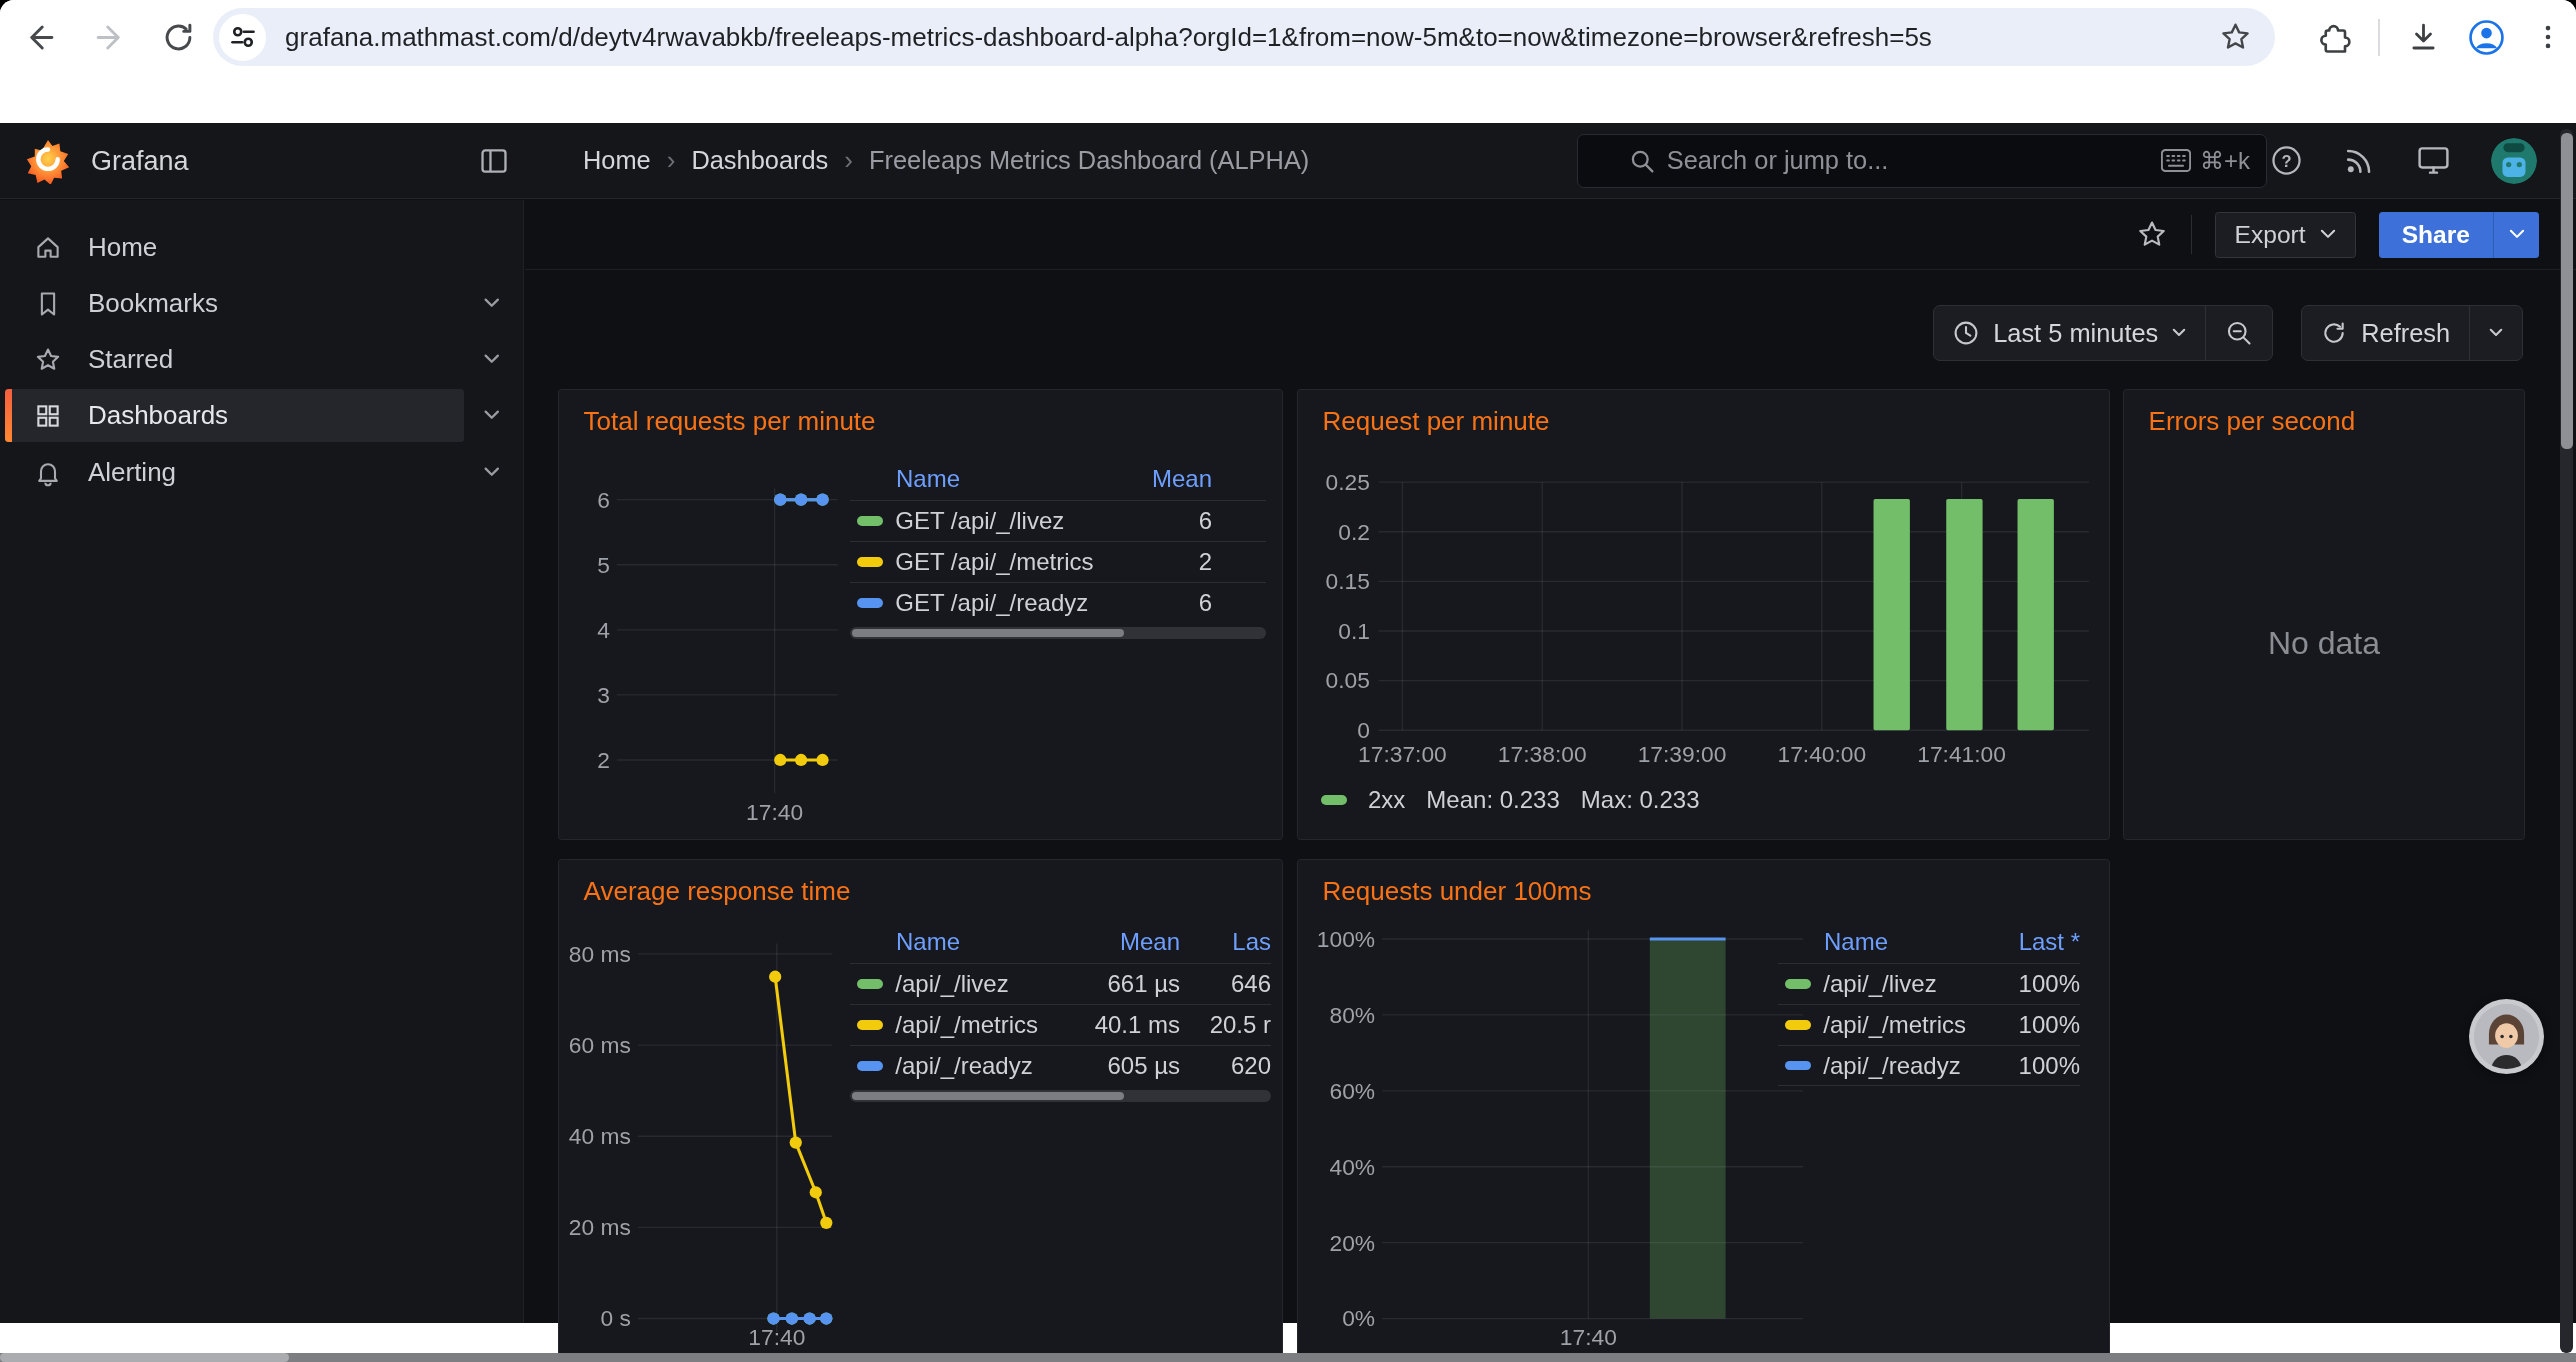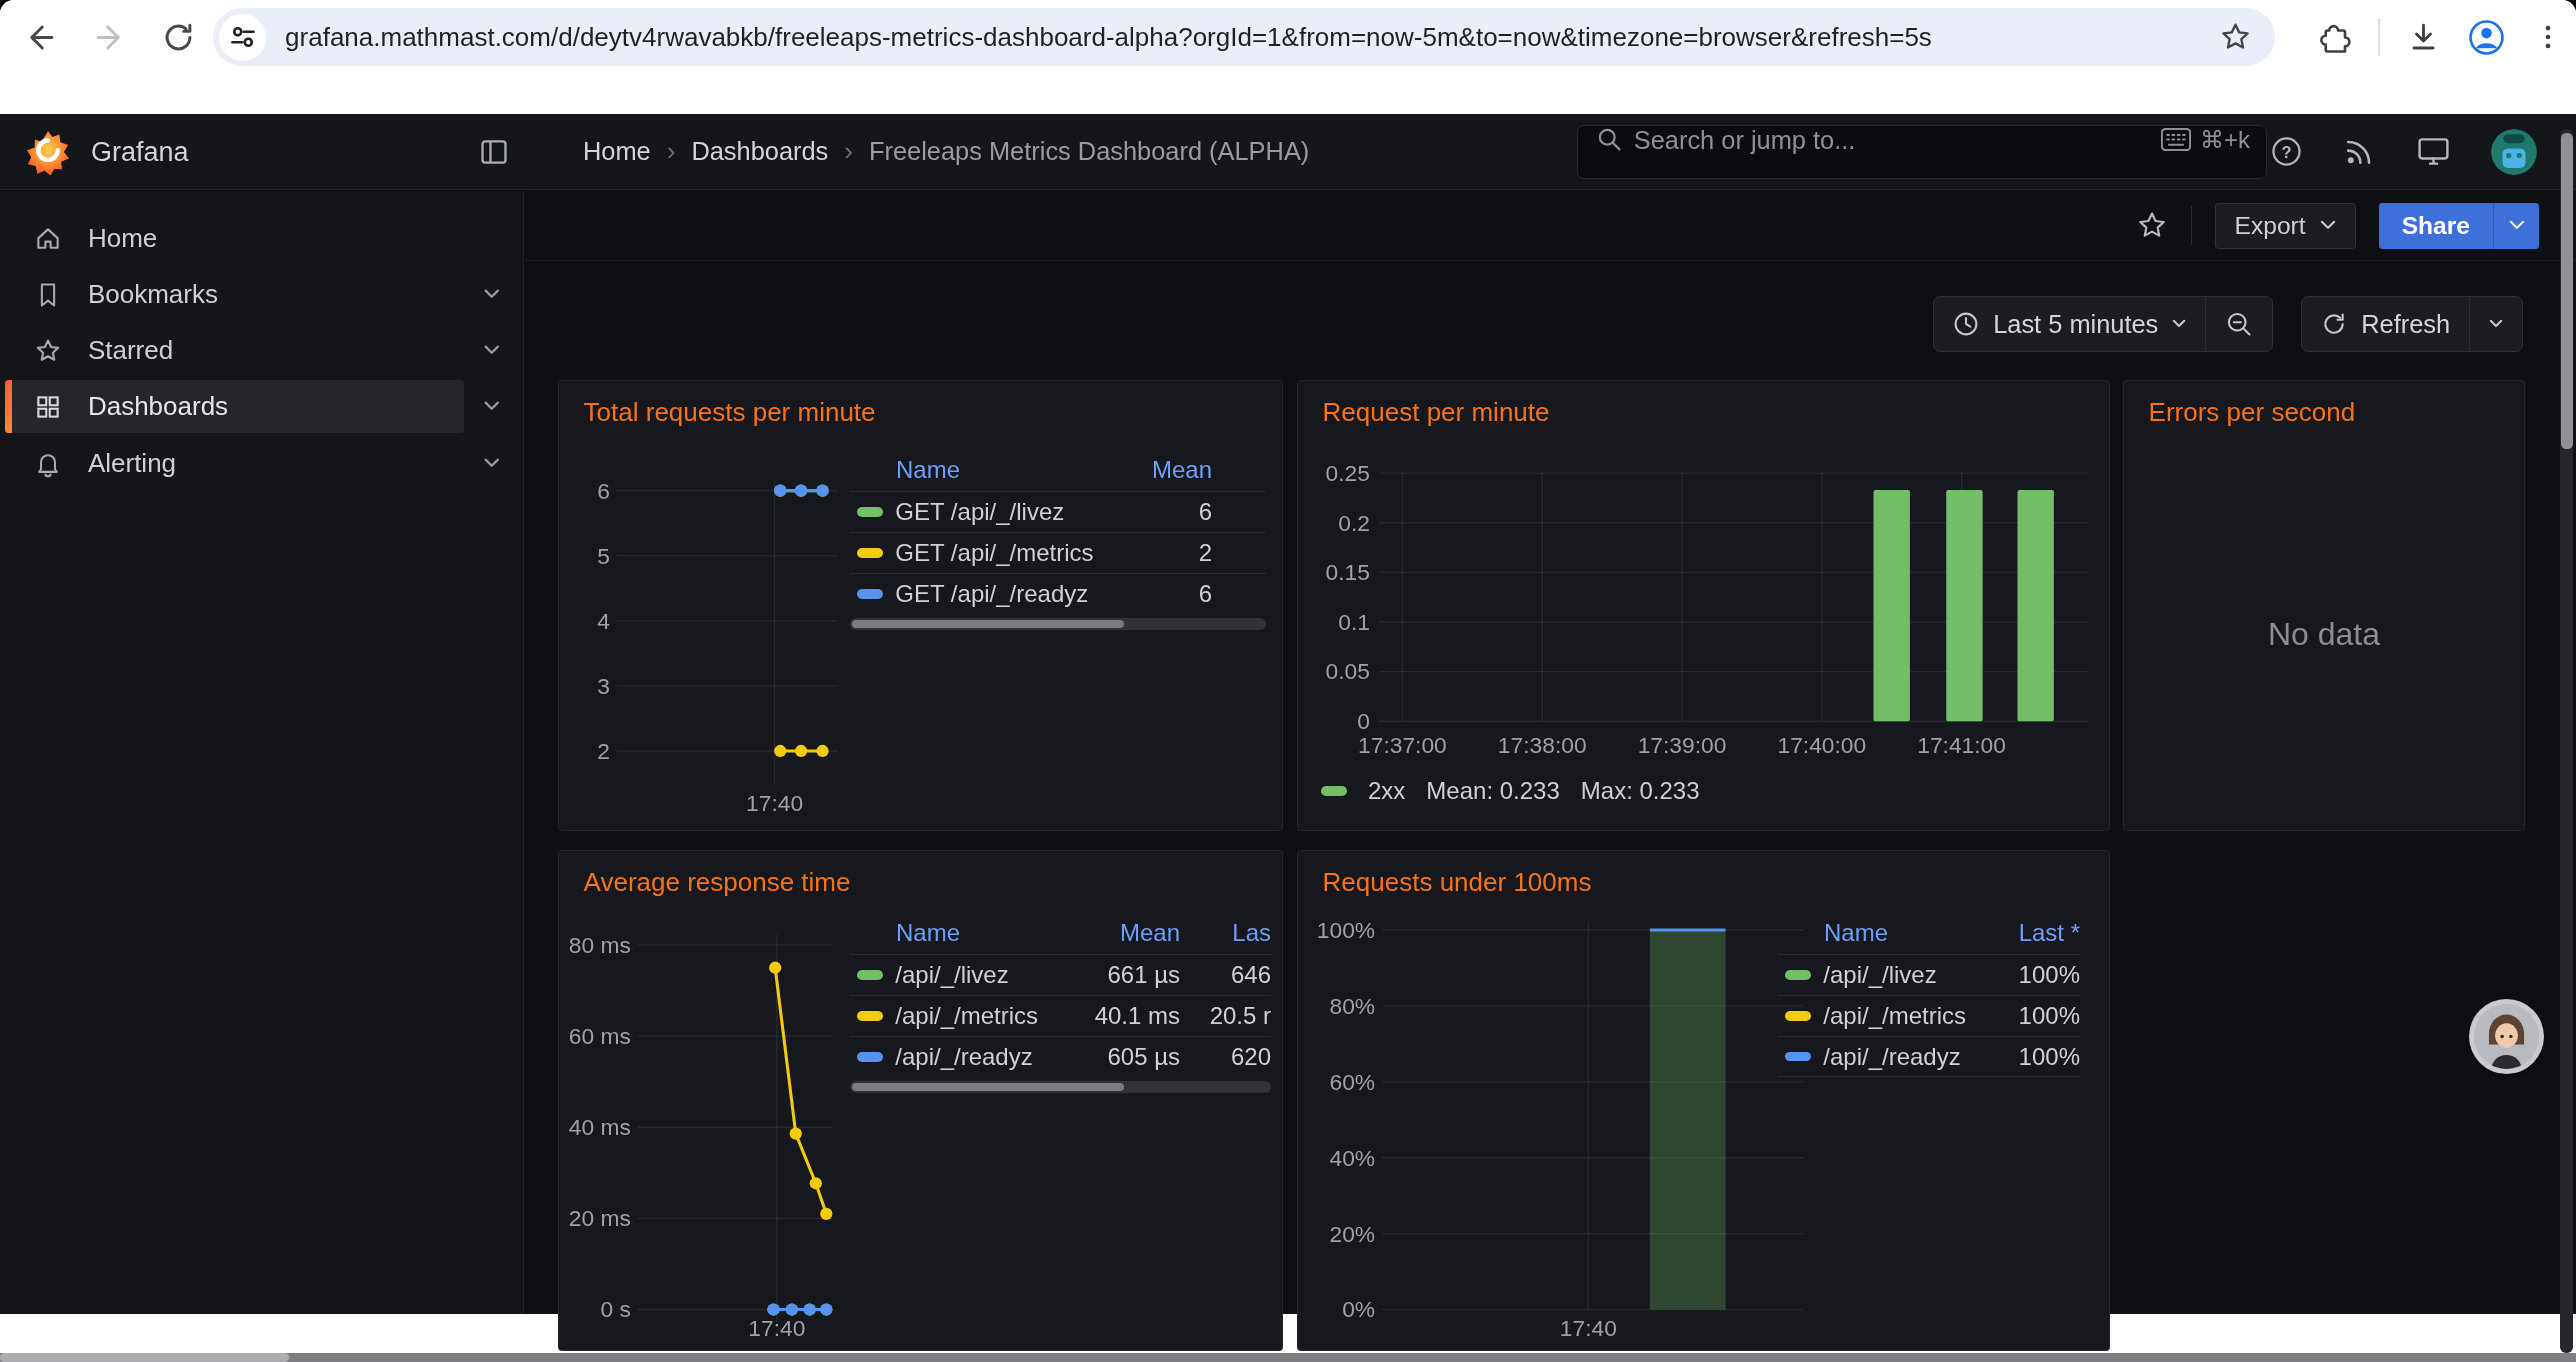--- a/index.html
+++ b/index.html
@@ -14,30 +14,30 @@
   .tune-circle { width:47px; height:47px; background:#fff; border-radius:50%; margin-left:6.1px; display:flex; align-items:center; justify-content:center; flex:none; }
   .url-text { margin-left:19px; font-size:26px; color:#1f2125; white-space:nowrap; overflow:hidden; flex:1; }
   .pill-star { margin-right:23px; flex:none; }
   .tb-icons { position:absolute; right:12.3px; top:0; height:74px; display:flex; align-items:center; gap:26px; }
   .tb-sep { width:1.8px; height:37px; background:#dadce0; }
   .bookmarks { position:absolute; left:0; top:74px; width:100%; height:53px; background:#ffffff; display:flex; align-items:center; }
   .bm-chip { display:flex; align-items:center; gap:12.3px; padding:7px 14px; border-radius:17.5px; font-size:23px; color:#23272c; }
   .bm-sep { width:1.8px; height:32px; background:#dadce0; margin:0 16px 0 8.8px; }
 
   
-  .gf { position:absolute; left:0; top:114px; width:100%; height:1200px; background:#0f1014; }
+  .gf { position:absolute; left:0; top:123px; width:100%; height:1200px; background:#0f1014; }
   .gf-header { position:absolute; left:0; top:0; width:100%; height:76px; background:#141619; border-bottom:0.9px solid #24262c; }
   .brand { position:absolute; left:26px; top:15px; display:flex; align-items:center; gap:21px; }
   .brand-name { font-size:27px; font-weight:500; color:#d5d6da; }
   .dock-icon { position:absolute; left:479px; top:23px; }
   .crumbs { position:absolute; left:583px; top:0; height:75px; display:flex; align-items:center; gap:16px; font-size:25.4px; }
   .crumb { color:#d5d6db; font-weight:500; }
   .crumb.last { color:#9a9ca4; font-weight:400; }
   .crumb-sep { color:#6e7077; font-size:26px; }
-  .searchbox { position:absolute; left:1577px; top:10.5px; width:690px; height:54px; background:#0b0c0f; border:0.9px solid #2a2c33; border-radius:7px; display:flex; align-items:flex-start; }
+  .searchbox { position:absolute; left:1577px; top:10.5px; width:690px; height:54px; background:#0b0c0f; border:0.9px solid #2a2c33; border-radius:7px; display:flex; align-items:center;padding-left:33px; }
   .searchbox .ph { color:#8e9097; font-size:25.4px; margin-left:12.3px; flex:1; }
   .kbd-hint { display:flex; align-items:center; gap:8.8px; color:#8e9097; font-size:24px; margin-right:16px; }
   .hdr-icons { position:absolute; right:39px; top:0; height:75px; display:flex; align-items:center; gap:40px; }
   .avatar-sm { width:46px; height:46px; border-radius:50%; overflow:hidden; flex:none; }
 
   .sidebar { position:absolute; left:0; top:77px; bottom:0; width:524px; background:#141619; border-right:0.9px solid #202227; }
   .side-item { position:absolute; left:5.3px; width:459px; height:53px; display:flex; align-items:center; border-radius:3.5px; }
   .side-item .ico { width:30px; margin-left:28px; display:flex; justify-content:center; flex:none; }
   .side-item .lbl { margin-left:24.6px; font-size:26px; color:#cfd0d5; flex:1; white-space:nowrap; }
   .side-item.active { background:#24262c; }

